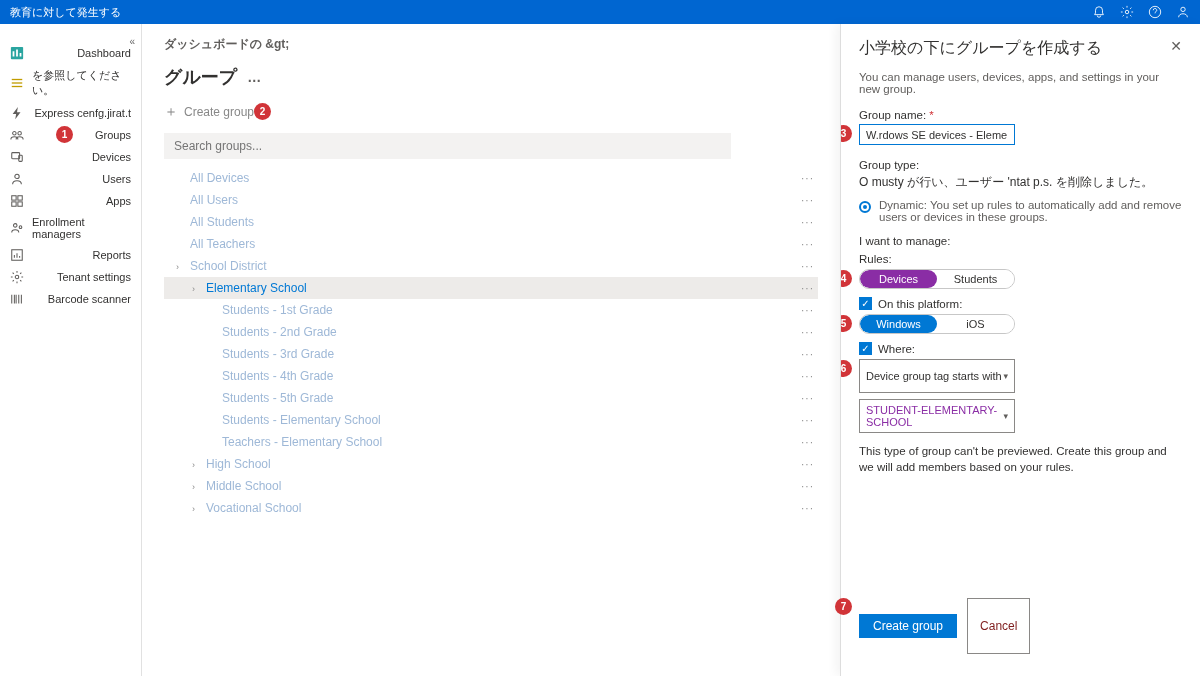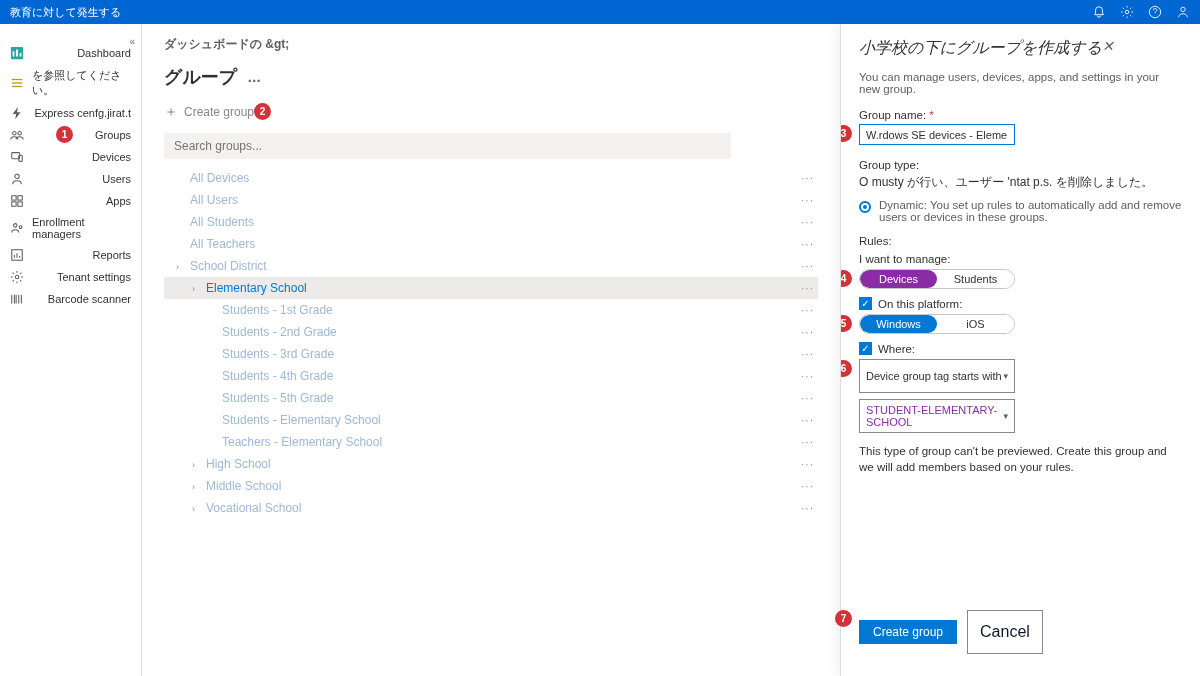--- a/index.html
+++ b/index.html
@@ -22,21 +22,21 @@
   .tree-row { display: flex; align-items: center; justify-content: space-between; height: 22px; padding-right: 4px; cursor: pointer; gap: 8px; }
   .tree-row.selected { background: #edebe9; }
   .tree-label { color: #0078d4; }
   .tree-row.dim .tree-label { color: #9eb8d7; }
   .tree-more { color: #888; letter-spacing: 1px; font-size: 10px; cursor: pointer; }
   .chev { display: inline-block; width: 10px; color: #888; font-size: 9px; margin-right: 4px; }
   .indent-0 { padding-left: 12px; }
   .indent-1 { padding-left: 28px; }
   .indent-2 { padding-left: 44px; }
   .panel { width: 360px; border-left: 1px solid #ddd; height: 100%; display: flex; flex-direction: column; box-shadow: -4px 0 10px rgba(0,0,0,0.05); }
-  .panel-header { display: flex; justify-content: flex-start; align-items: flex-start; padding: 14px 18px 8px; font-style: italic; }
+  .panel-header { display: flex; justify-content: space-between; align-items: flex-start; padding: 14px 18px 8px; }
   .panel-title { font-size: 16px; font-weight: 400; color: #323130; }
   .panel-close { font-size: 14px; color: #605e5c; cursor: pointer; }
   .panel-body { padding: 4px 18px; flex: 1; overflow: auto; font-size: 11.5px; color: #323130; }
   .panel-desc { margin-bottom: 14px; color: #605e5c; }
   .field-label { font-size: 11.5px; margin-bottom: 3px; color: #323130; }
   .req { color: #d13438; }
   .text-input { width: 156px; height: 21px; border: 1px solid #0078d4; font-size: 11px; padding: 0 6px; color: #323130; margin-bottom: 14px; }
   .grp-type-line { font-size: 12px; margin-bottom: 8px; }
   .radio-row { display: flex; align-items: flex-start; gap: 8px; margin-bottom: 12px; font-size: 11.5px; color: #605e5c; }
   .radio-dot { width: 12px; height: 12px; border-radius: 50%; border: 2px solid #0078d4; margin-top: 2px; position: relative; flex-shrink: 0; }
@@ -47,21 +47,21 @@
   .pill.active-purple { background: #8a2da5; color: #fff; border-radius: 10px; }
   .pill.active-blue   { background: #0078d4; color: #fff; border-radius: 10px; }
   .check-row { display: flex; align-items: center; gap: 6px; font-size: 11.5px; margin-bottom: 4px; }
   .checkbox { width: 13px; height: 13px; background: #0078d4; color: #fff; display: inline-flex; align-items: center; justify-content: center; font-size: 10px; cursor: pointer; }
   .select { width: 156px; height: 21px; border: 1px solid #8a8886; font-size: 11px; padding: 16px 6px; display: flex; align-items: center; justify-content: space-between; color: #323130; cursor: pointer; margin-bottom: 6px; }
   .select.purple { color: #8a2da5; border-color: #8a8886; }
   .select .caret { font-size: 9px; color: #605e5c; }
   .note { font-size: 11.5px; color: #323130; margin-top: 10px; line-height: 1.4; }
   .panel-footer { padding: 10px 18px 22px; display: flex; gap: 10px; align-items: center; position: relative; }
   .btn-primary { background: #0078d4; color: #fff; border: none; padding: 5px 14px; font-size: 12px; cursor: pointer; }
-  .btn-secondary { background: #fff; color: #0f172a; border: 1px solid #8a8886; padding: 12px 12px; font-size: 16px; cursor: pointer; }
+  .btn-secondary { background: #fff; color: #7f1d1d; border: 1px solid #8a8886; padding: 20px 12px; font-size: 12px; cursor: pointer; }
   .badge { position: absolute; width: 17px; height: 17px; background: #d13438; border-radius: 50%; color: #fff; font-size: 10px; font-weight: bold; display: flex; align-items: center; justify-content: center; z-index: 5; }
 </style>
 </head>
 <body>
 
 <div class="topbar">
   <span>教育に対して発生する</span>
   <div class="topbar-right">
     <span class="topbar-icon">
         <svg viewBox="0 0 16 16" width="14" height="14" fill="none" stroke="currentColor" stroke-width="1">
@@ -301,22 +301,22 @@
         <input class="text-input" value="W.rdows SE devices - Elementary" style="">
       </div>
 
       <div class="field-label">Group type:</div>
       <div class="grp-type-line">O musty が行い、ユーザー 'ntat p.s. を削除しました。</div>
       <div class="radio-row">
         <span class="radio-dot"></span>
         <span>Dynamic: You set up rules to automatically add and remove users or devices in these groups.</span>
       </div>
 
+      <div class="section-label">I want to manage:</div>
       <div class="section-label">Rules:</div>
-      <div class="section-label">I want to manage:</div>
       <div style="position:relative;">
         <span class="badge" style="left:-24px; top:1px;">4</span>
         <div class="pill-group">
           <div class="pill active-purple">Devices</div>
           <div class="pill">Students</div>
         </div>
       </div>
 
       <div class="check-row">
         <span class="checkbox">✓</span>

